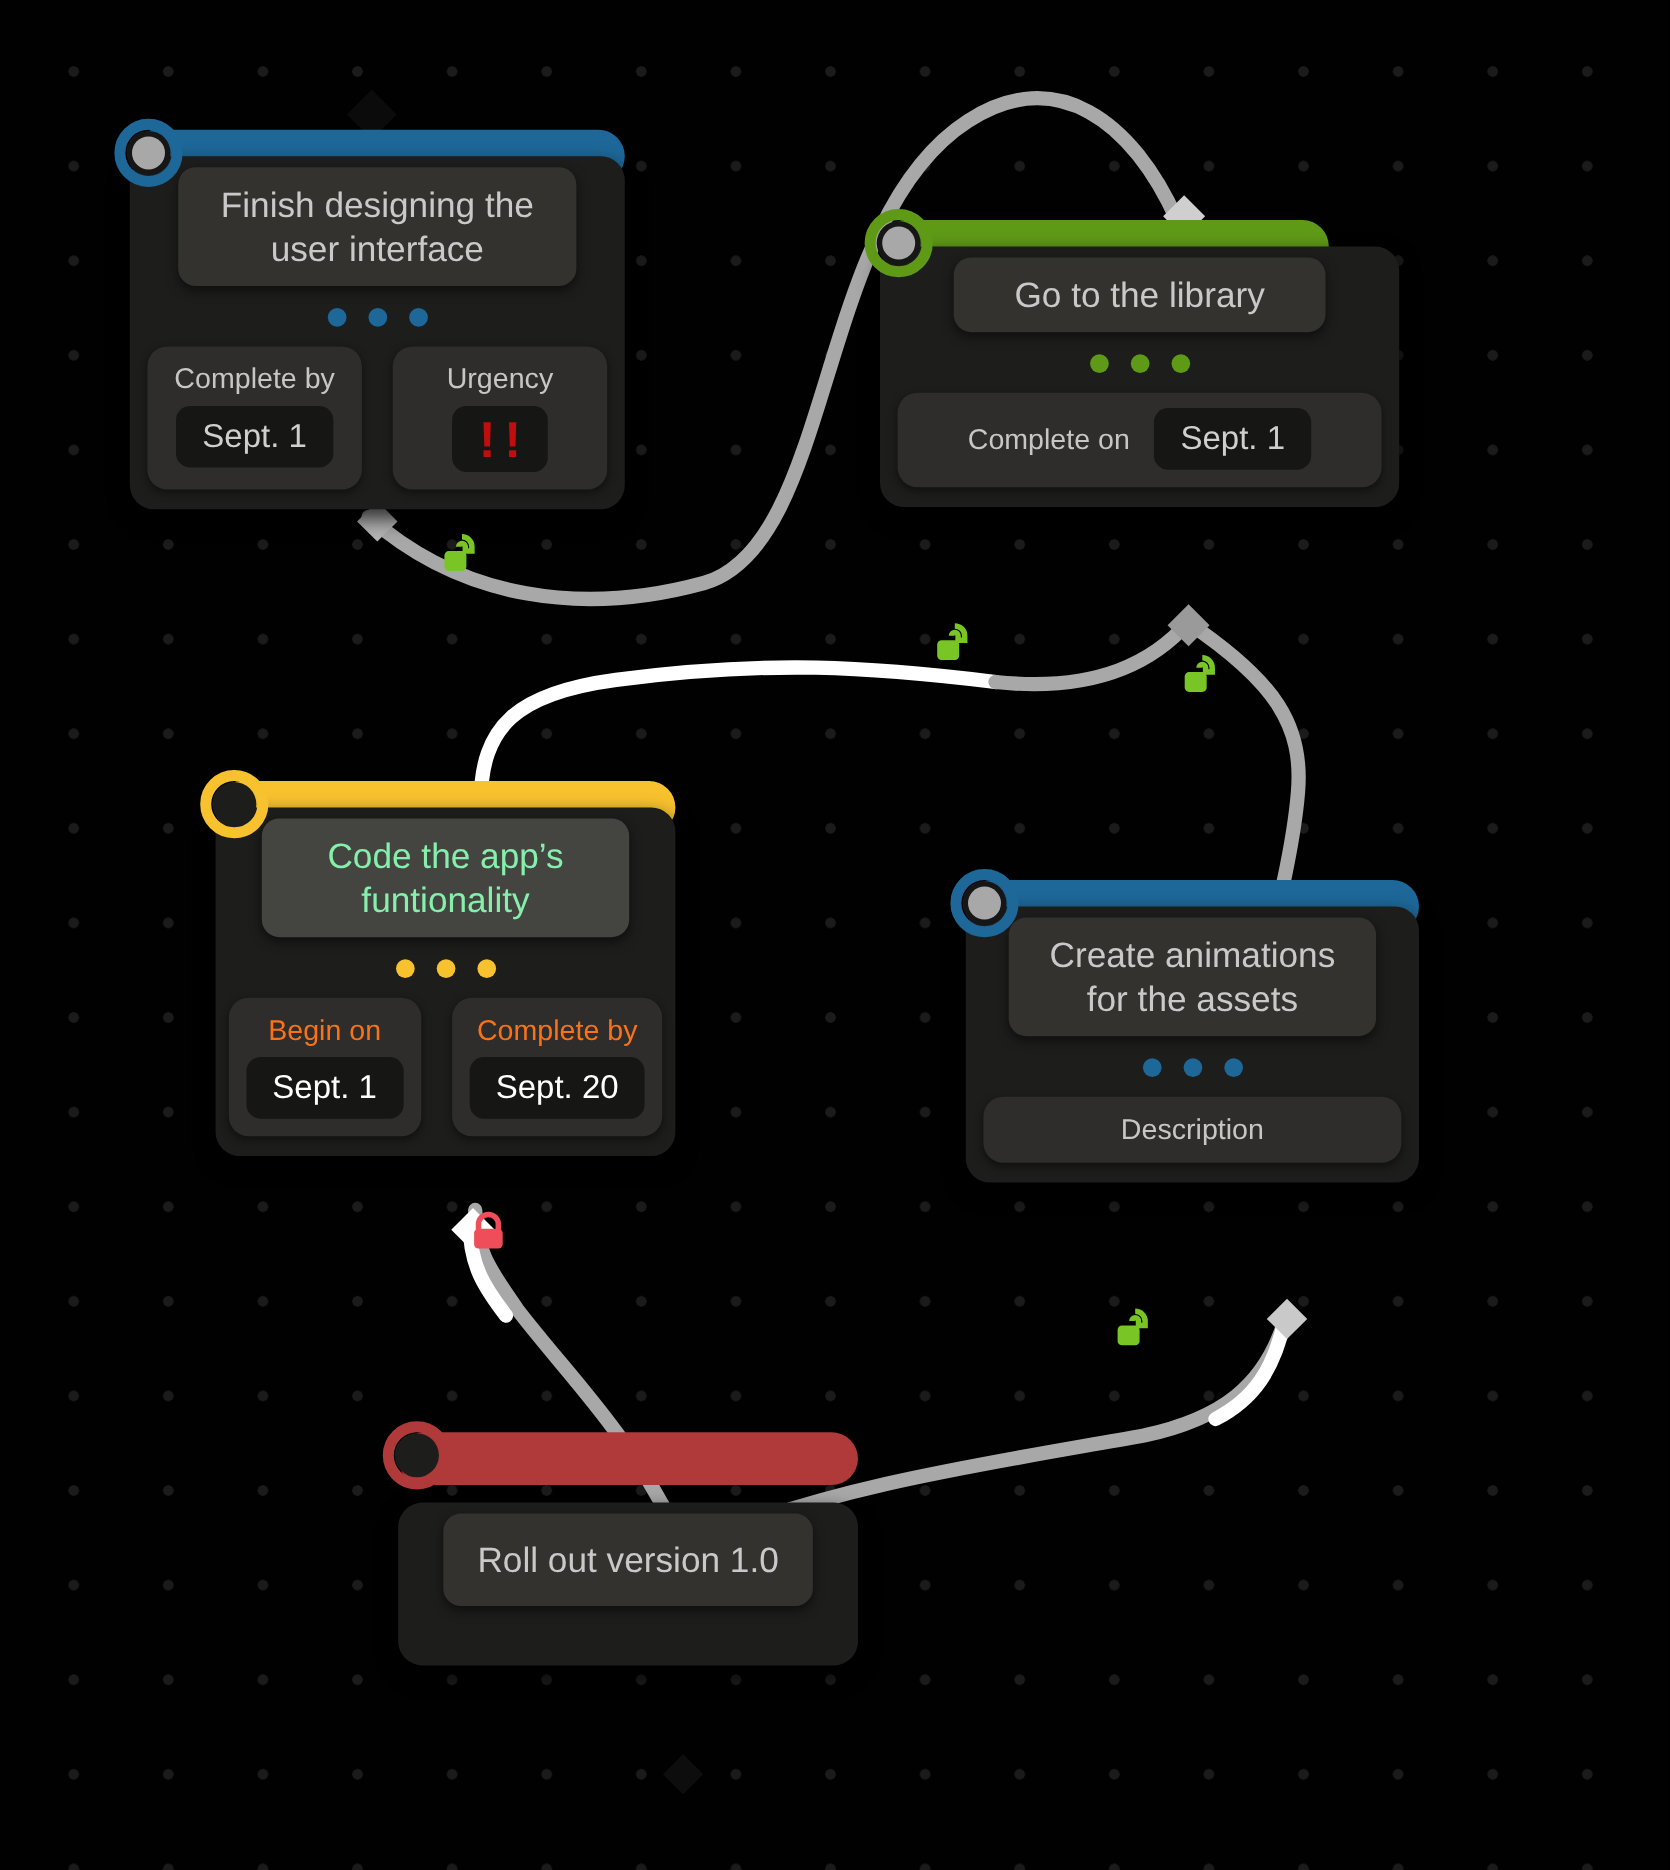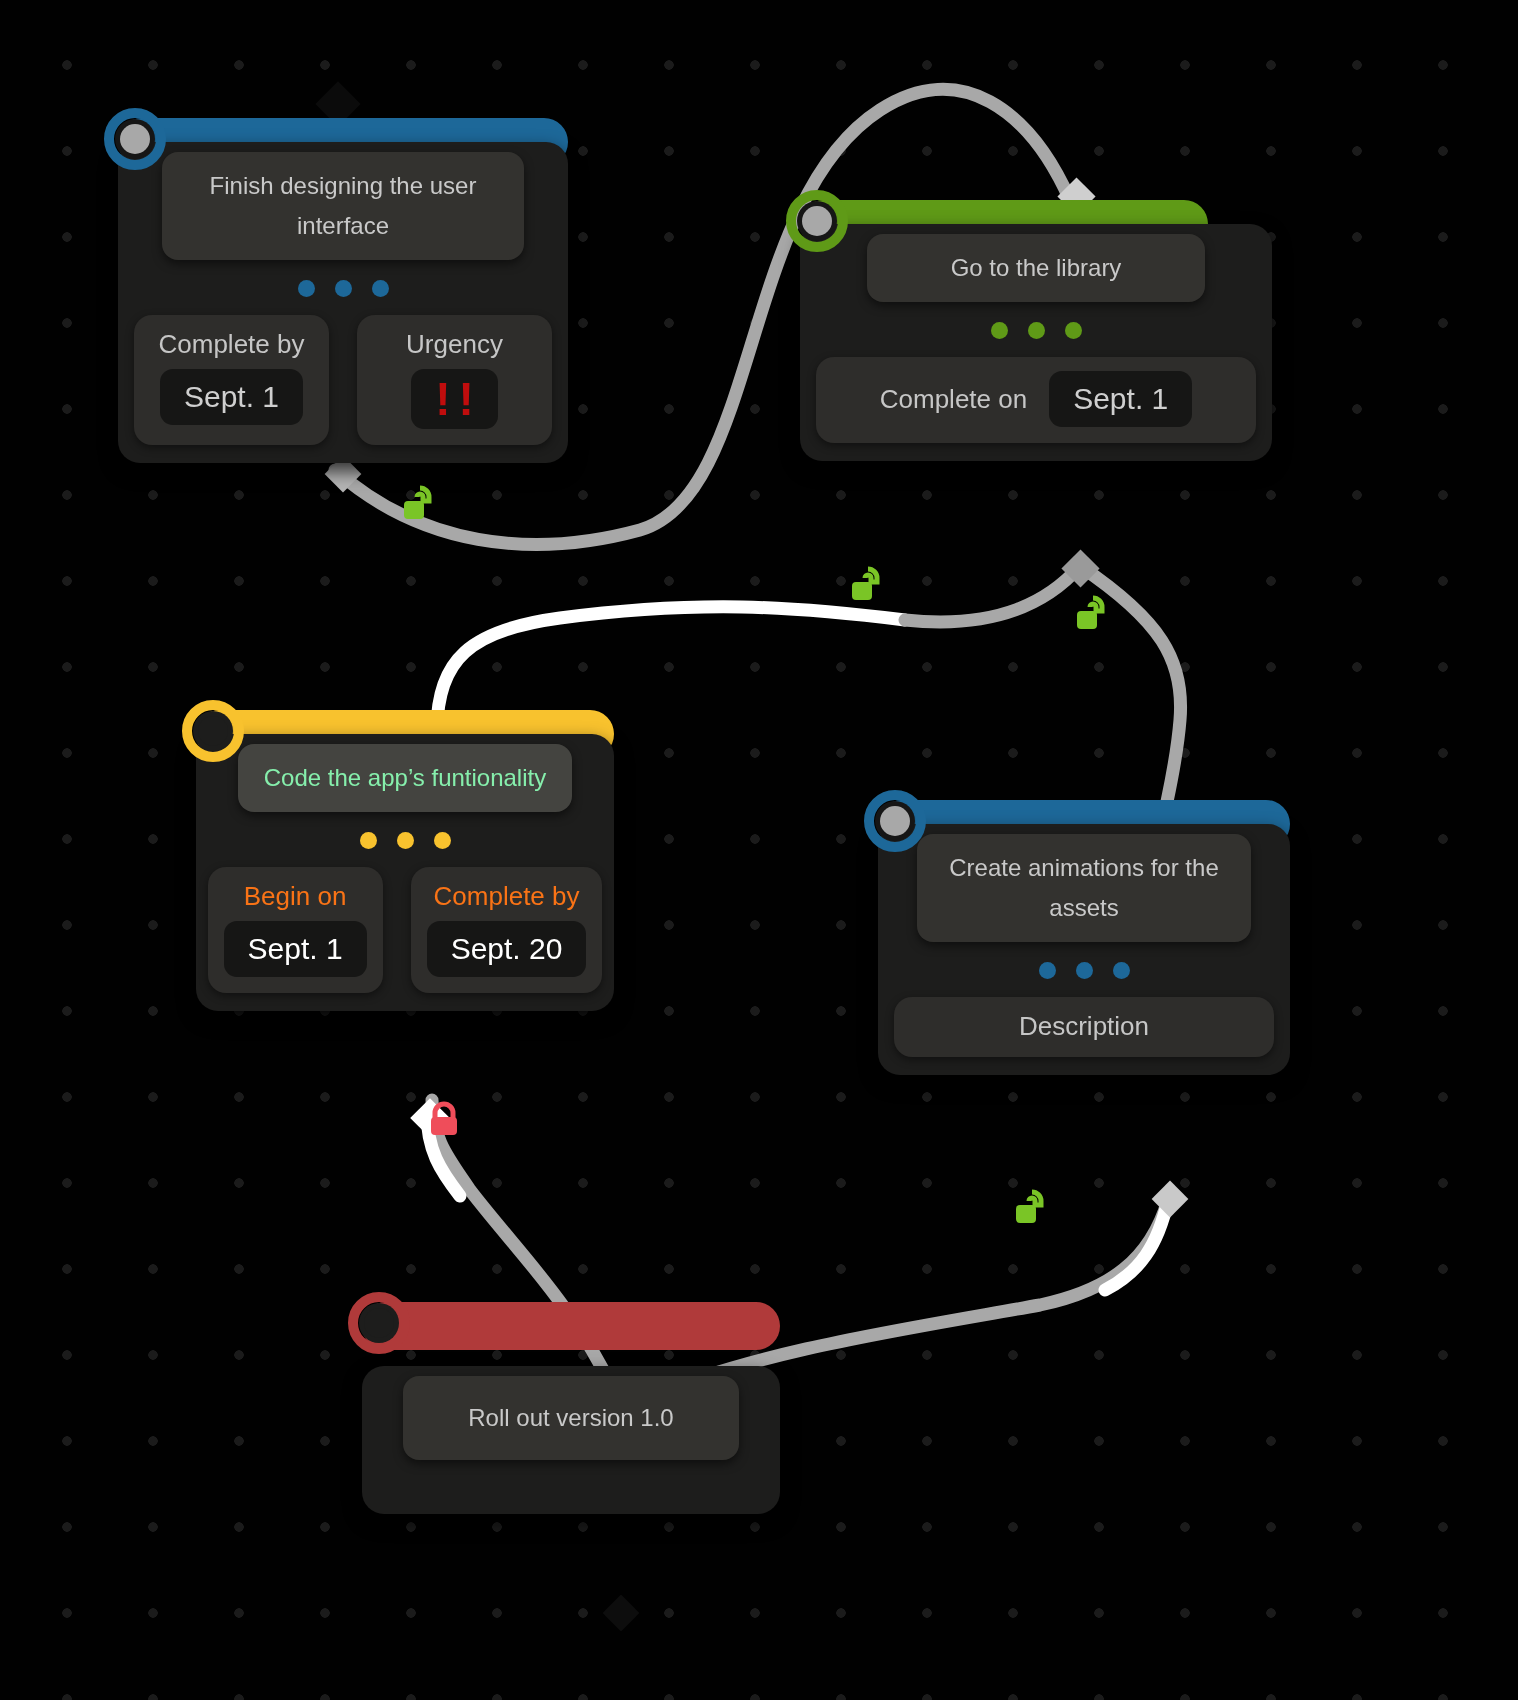--- a/index.html
+++ b/index.html
@@ -30,21 +30,21 @@
     display:flex;align-items:center;justify-content:center;z-index:6;
   }
   .node-handle .knob{
     width:30px;height:30px;border-radius:50%;background:#a8a8a8;
     box-shadow:0 0 0 5px #161616;
   }
   .node-handle.hollow .knob{background:#1d1d1c;box-shadow:0 0 0 5px #1d1d1c;}
   .title-chip{
     position:relative;margin:10px auto 0;
     background:#33322f;border-radius:16px;
-    color:#c9c9c9;font-size:24px;line-height:40px;text-align:center;
+    color:#c9c9c9;font-size:32px;line-height:40px;text-align:center;
     padding:14px 22px;box-sizing:border-box;
     box-shadow:0 4px 10px rgba(0,0,0,.5);
   }
   .title-chip.bright{color:#86efac;background:#444440;}
   .dots{display:flex;gap:20px;justify-content:center;align-items:center;margin:20px 0 0 0;}
   .dots i{width:17px;height:17px;border-radius:50%;display:block;}
   .fields{
     display:flex;gap:28px;justify-content:center;margin:18px 16px 18px 16px;
   }
   .field{

